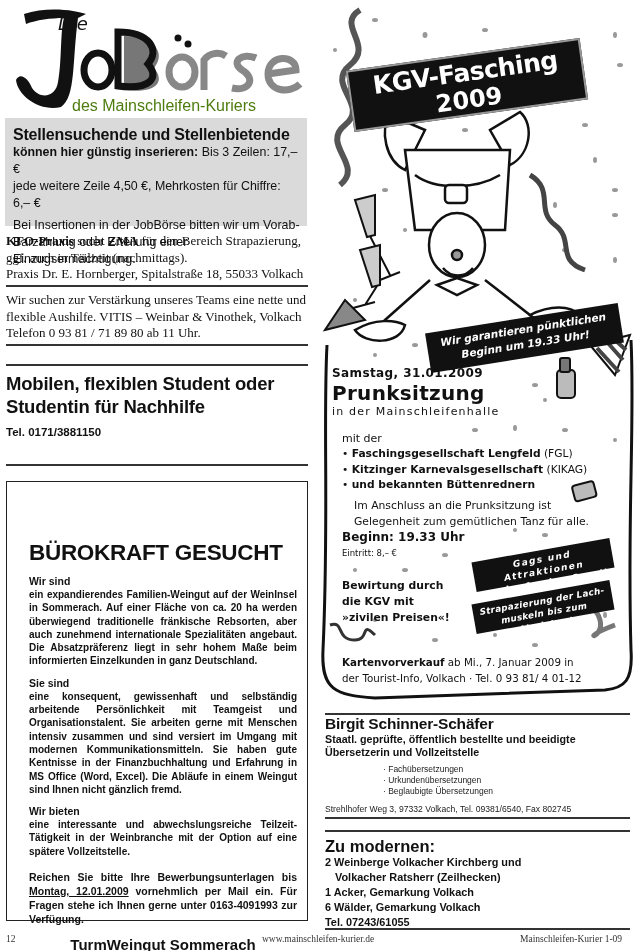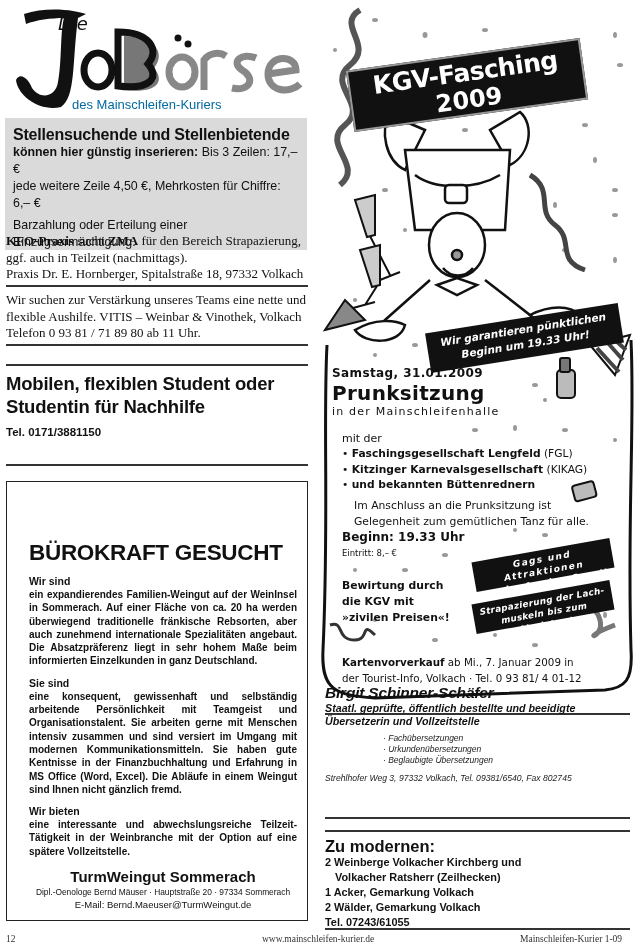--- a/index.html
+++ b/index.html
@@ -2,23 +2,23 @@
 <html><head>
 <meta charset="utf-8">
 <style>
   * { box-sizing: border-box; margin: 0; padding: 0; }
   html, body { width: 640px; height: 951px; background: #ffffff; overflow: hidden; }
   body { position: relative; color: #111; font-family: "Liberation Sans", sans-serif; }
 
   
   .logo { position: absolute; left: 6px; top: 2px; width: 300px; height: 110px; }
   .logo svg { width: 100%; height: 100%; }
-  .logo-sub { position: absolute; left: 66px; top: 95px; font-size: 13px; color: #0369a1; }
-
-  .graybox { position: absolute; left: 5px; top: 118px; width: 302px; height: 132px; background: #dadada; padding: 8px 6px 0 8px; }
+  .logo-sub { position: absolute; left: 66px; top: 95px; font-size: 16px; color: #4d7c0f; }
+
+  .graybox { position: absolute; left: 5px; top: 118px; width: 302px; height: 108px; background: #dadada; padding: 8px 6px 0 8px; }
   .graybox .h { font-size: 16px; font-weight: bold; letter-spacing: -0.2px; line-height: 18px; }
   .graybox .l { font-size: 12.4px; line-height: 17px; }
   .graybox .l b { font-weight: bold; }
   .graybox .gap { height: 5px; }
 
   .serif { font-family: "Liberation Serif", serif; }
   .ad-kfo { position: absolute; left: 6px; top: 233px; width: 302px; font-size: 13px; line-height: 16.5px; }
   .hr { position: absolute; height: 2px; background: #333; }
   .ad-vitis { position: absolute; left: 6px; top: 292px; width: 302px; font-size: 13px; line-height: 16.5px; }
 
@@ -57,21 +57,21 @@
   .kgv-list { position: absolute; left: 27px; top: 446px; font-family: "DejaVu Sans", sans-serif; font-size: 10.7px; line-height: 15.5px; list-style: none; }
   .kgv-list li b { font-weight: bold; }
   .kgv-after { position: absolute; left: 39px; top: 498px; font-family: "DejaVu Sans", sans-serif; font-size: 10.8px; line-height: 16px; width: 285px; }
   .kgv-begin { position: absolute; left: 27px; top: 530px; font-family: "DejaVu Sans", sans-serif; font-weight: bold; font-size: 12px; }
   .kgv-entry { position: absolute; left: 27px; top: 548px; font-family: "DejaVu Sans", sans-serif; font-size: 8.5px; }
   .kgv-food { position: absolute; left: 27px; top: 578px; font-family: "DejaVu Sans", sans-serif; font-weight: bold; font-size: 10.8px; line-height: 16px; }
   .kgv-presale { position: absolute; left: 27px; top: 654px; font-family: "DejaVu Sans", sans-serif; font-size: 10.3px; line-height: 16px; width: 290px; }
   .kgv-presale b { font-weight: bold; }
 
   
-  .ad-birgit { position: absolute; left: 325px; top: 684px; width: 305px; font-style: italic; }
+  .ad-birgit { position: absolute; left: 325px; top: 715px; width: 305px; }
   .ad-birgit .h { font-size: 15.5px; font-weight: bold; letter-spacing: -0.2px; line-height: 18px; }
   .ad-birgit .s { font-size: 10.7px; font-weight: bold; line-height: 12.5px; }
   .ad-birgit ul { list-style: none; margin: 6px 0 0 58px; font-size: 8.5px; line-height: 11px; color: #222; }
   .ad-birgit .a { font-size: 8.6px; margin-top: 7px; color: #222; }
 
   .ad-sale { position: absolute; left: 325px; top: 837px; width: 305px; }
   .ad-sale .h { font-size: 16.5px; font-weight: bold; line-height: 18px; }
   .ad-sale .r { font-size: 10.9px; font-weight: bold; line-height: 15px; }
   .ad-sale .r.ind { padding-left: 10px; }
 
@@ -104,27 +104,28 @@
     <text x="52" y="28" font-family="DejaVu Sans, sans-serif" font-size="18" font-style="italic" fill="#111">Die</text>
   </svg>
   <span class="logo-sub">des Mainschleifen-Kuriers</span>
 </div>
 
 <div class="graybox">
   <div class="h">Stellensuchende und Stellenbietende</div>
   <div class="l"><b>können hier günstig inserieren:</b><span> Bis 3 Zeilen: 17,– €</span></div>
   <div class="l">jede weitere Zeile 4,50 €, Mehrkosten für Chiffre: 6,– €</div>
   <div class="gap"></div>
+  <div class="l">Bei Insertionen in der JobBörse bitten wir um Vorab-</div>
   <div class="l">Barzahlung oder Erteilung einer Einzugsermächtigung.</div>
 </div>
 
 <div class="ad-kfo serif">
   <div><b>KFO-Praxis</b><span> sucht </span><b>ZMA</b><span> für den Bereich Strapazierung,</span></div>
   <div>ggf. auch in Teilzeit (nachmittags).</div>
-  <div>Praxis Dr. E. Hornberger, Spitalstraße 18, 97332 Volkach</div>
+  <div>Praxis Dr. E. Hornberger, Spitalstraße 18, 55033 Volkach</div>
 </div>
 <div class="hr" style="left:6px; top:285px; width:302px;"></div>
 
 <div class="ad-vitis serif">
   <div>Wir suchen zur Verstärkung unseres Teams eine nette und</div>
   <div>flexible Aushilfe. VITIS – Weinbar &amp; Vinothek, Volkach</div>
   <div>Telefon 0 93 81 / 71 89 80 ab 11 Uhr.</div>
 </div>
 <div class="hr" style="left:6px; top:344px; width:302px;"></div>
 <div class="hr" style="left:6px; top:364px; width:302px;"></div>
@@ -143,20 +144,21 @@
     <div class="p">ein expandierendes Familien-Weingut auf der WeinInsel in Sommerach. Auf einer Fläche von ca. 20 ha werden überwiegend traditionelle fränkische Rebsorten, aber auch zunehmend internationale Spezialitäten angebaut. Die Absatzpräferenz liegt in sehr hohem Maße beim informierten Einzelkunden in ganz Deutschland.</div>
   </div>
   <div>
     <div class="sh">Sie sind</div>
     <div class="p">eine konsequent, gewissenhaft und selbständig arbeitende Persönlichkeit mit Teamgeist und Organisationstalent. Sie arbeiten gerne mit Menschen intensiv zusammen und sind versiert im Umgang mit modernen Kommunikationsmitteln. Sie haben gute Kentnisse in der Finanzbuchhaltung und Erfahrung in MS Office (Word, Excel). Die Abläufe in einem Weingut sind Ihnen nicht gänzlich fremd.</div>
   </div>
   <div>
     <div class="sh">Wir bieten</div>
     <div class="p">eine interessante und abwechslungsreiche Teilzeit-Tätigkeit in der Weinbranche mit der Option auf eine spätere Vollzeitstelle.</div>
   </div>
+  <div class="call"><span>Reichen Sie bitte Ihre Bewerbungsunterlagen bis </span><u>Montag, 12.01.2009</u><span> vornehmlich per Mail ein. Für Fragen stehe ich Ihnen gerne unter 0163-4091993 zur Verfügung.</span></div>
   <div class="firm">TurmWeingut Sommerach</div>
   <div class="addr">Dipl.-Oenologe Bernd Mäuser · Hauptstraße 20 · 97334 Sommerach</div>
   <div class="mail">E-Mail: Bernd.Maeuser@TurmWeingut.de</div>
 </div>
 
 <div class="kgv">
   <svg class="bg" viewBox="0 0 325 710">
 
     <g fill="#999">
       <ellipse cx="60" cy="20" rx="3" ry="2"></ellipse>
@@ -301,20 +303,20 @@
   <div class="a">Strehlhofer Weg 3, 97332 Volkach, Tel. 09381/6540, Fax 802745</div>
 </div>
 <div class="hr" style="left:325px; top:817px; width:305px;"></div>
 
 <div class="hr" style="left:325px; top:830px; width:305px;"></div>
 <div class="ad-sale">
   <div class="h">Zu modernen:</div>
   <div class="r">2 Weinberge Volkacher Kirchberg und</div>
   <div class="r ind">Volkacher Ratsherr (Zeilhecken)</div>
   <div class="r">1 Acker, Gemarkung Volkach</div>
-  <div class="r">2 Wälder, Gemarkung Volkach</div>
+  <div class="r">6 Wälder, Gemarkung Volkach</div>
   <div class="r">Tel. 07243/61055</div>
 </div>
 <div class="hr" style="left:325px; top:928px; width:305px;"></div>
 
 <div class="footer" style="left:6px;">12</div>
 <div class="footer" style="left:262px;">www.mainschleifen-kurier.de</div>
 <div class="footer" style="left:520px;">Mainschleifen-Kurier 1-09</div>
 
 </body></html>

